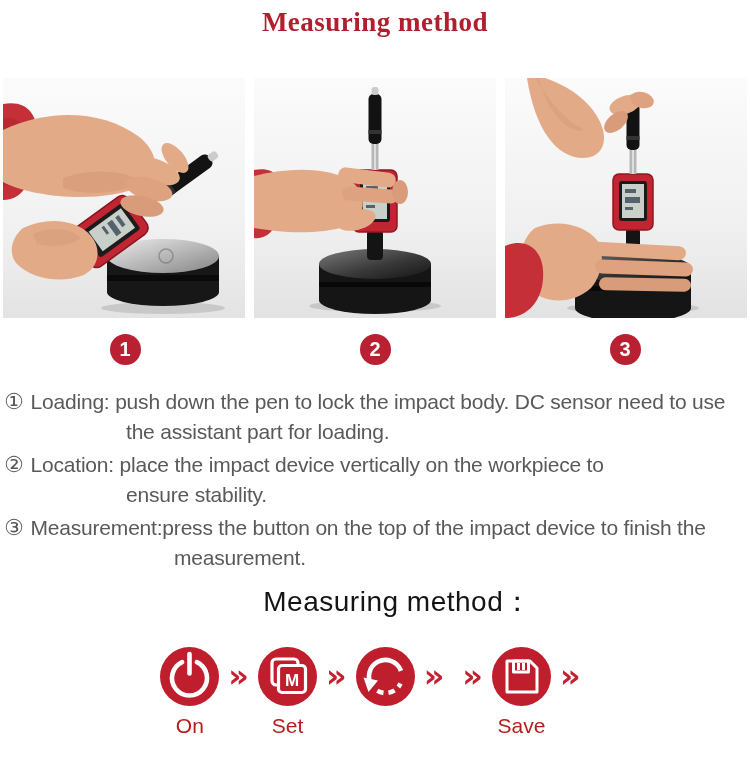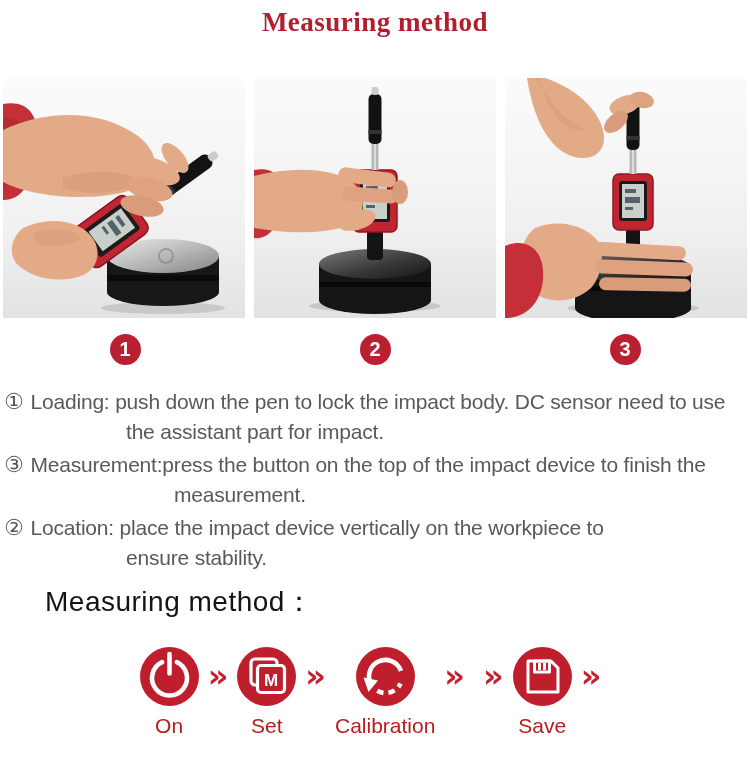--- a/index.html
+++ b/index.html
@@ -12,21 +12,21 @@
   .photo svg{display:block;}
   .step-nums{display:flex;margin-top:16px;}
   .step-col{flex:1;display:flex;justify-content:center;}
   .stepnum{width:31px;height:31px;border-radius:50%;background:#b92031;color:#ffffff;
     font-size:20px;font-weight:bold;display:flex;align-items:center;justify-content:center;}
   .instructions{margin-top:22px;padding-left:4px;color:#595959;font-size:21px;line-height:30px;letter-spacing:-0.2px;}
   .instr{margin-bottom:3px;}
   .inum{margin-right:7px;font-size:22px;}
   .l2{margin-left:122px;}
   .l2-wide{margin-left:170px;}
-  .section-heading{margin:12px 0 11px 45px;font-size:28px;line-height:34px;color:#141414;font-weight:normal;letter-spacing:0.5px;}
+  .section-heading{margin:12px 0 11px 45px;font-size:28px;line-height:34px;color:#141414;font-weight:normal;letter-spacing:0.5px;text-align:center;}
   .flow{display:flex;justify-content:center;align-items:flex-start;margin-top:28px;}
   .flow-step{display:flex;flex-direction:column;align-items:center;}
   .flow-step svg{display:block;}
   .flow-label{margin-top:8px;color:#b91c1c;font-size:21px;white-space:nowrap;}
   .flow-sep{color:#c5202f;font-size:32px;font-weight:bold;line-height:59px;height:59px;margin:0 9px;
     font-family:"DejaVu Sans",sans-serif;}
 </style>
 </head>
 <body>
 
@@ -176,30 +176,30 @@
       <div class="stepnum">2</div>
     </div>
     <div class="step-col">
       <div class="stepnum">3</div>
     </div>
   </div>
 
   <div class="instructions">
     <div class="instr">
       <div><span class="inum">①</span><span>Loading: push down the pen to lock the impact body. DC sensor need to use</span></div>
-      <div class="l2">the assistant part for impact.</div>
+      <div class="l2">the assistant part for loading.</div>
+    </div>
+    <div class="instr">
+      <div><span class="inum">②</span><span>Location: place the impact device vertically on the workpiece to</span></div>
+      <div class="l2">ensure stability.</div>
     </div>
     <div class="instr">
       <div><span class="inum">③</span><span>Measurement:press the button on the top of the impact device to finish the</span></div>
       <div class="l2 l2-wide">measurement.</div>
     </div>
-    <div class="instr">
-      <div><span class="inum">②</span><span>Location: place the impact device vertically on the workpiece to</span></div>
-      <div class="l2">ensure stability.</div>
-    </div>
   </div>
 
   <h2 class="section-heading">Measuring method：</h2>
 
   <div class="flow">
 
     <div class="flow-step">
       <svg width="59" height="59" viewBox="0 0 59 59">
         <circle cx="29.5" cy="29.5" r="29.5" fill="#bf1e2d"></circle>
         <path d="M22.1 15.1 A17.5 17.5 0 1 0 36.9 15.1" stroke="#ffffff" stroke-width="4.6" fill="none" stroke-linecap="round"></path>
@@ -222,21 +222,20 @@
 
     <span class="flow-sep">»</span>
 
     <div class="flow-step">
       <svg width="59" height="59" viewBox="0 0 59 59">
         <circle cx="29.5" cy="29.5" r="29.5" fill="#bf1e2d"></circle>
         <path d="M45 23.9 A16.5 16.5 0 1 0 16 39" stroke="#ffffff" stroke-width="4.6" fill="none"></path>
         <polygon points="7.5,30.5 22,33.5 12.5,45" fill="#ffffff"></polygon>
         <path d="M21.3 43.8 A16.5 16.5 0 0 0 44.5 36.5" stroke="#ffffff" stroke-width="4.6" fill="none" stroke-dasharray="6.5 5"></path>
       </svg>
-      <div class="flow-label">Calibration</div>
     </div>
 
     <span class="flow-sep">»</span>
 
 
     <span class="flow-sep">»</span>
 
     <div class="flow-step">
       <svg width="59" height="59" viewBox="0 0 59 59">
         <circle cx="29.5" cy="29.5" r="29.5" fill="#bf1e2d"></circle>

